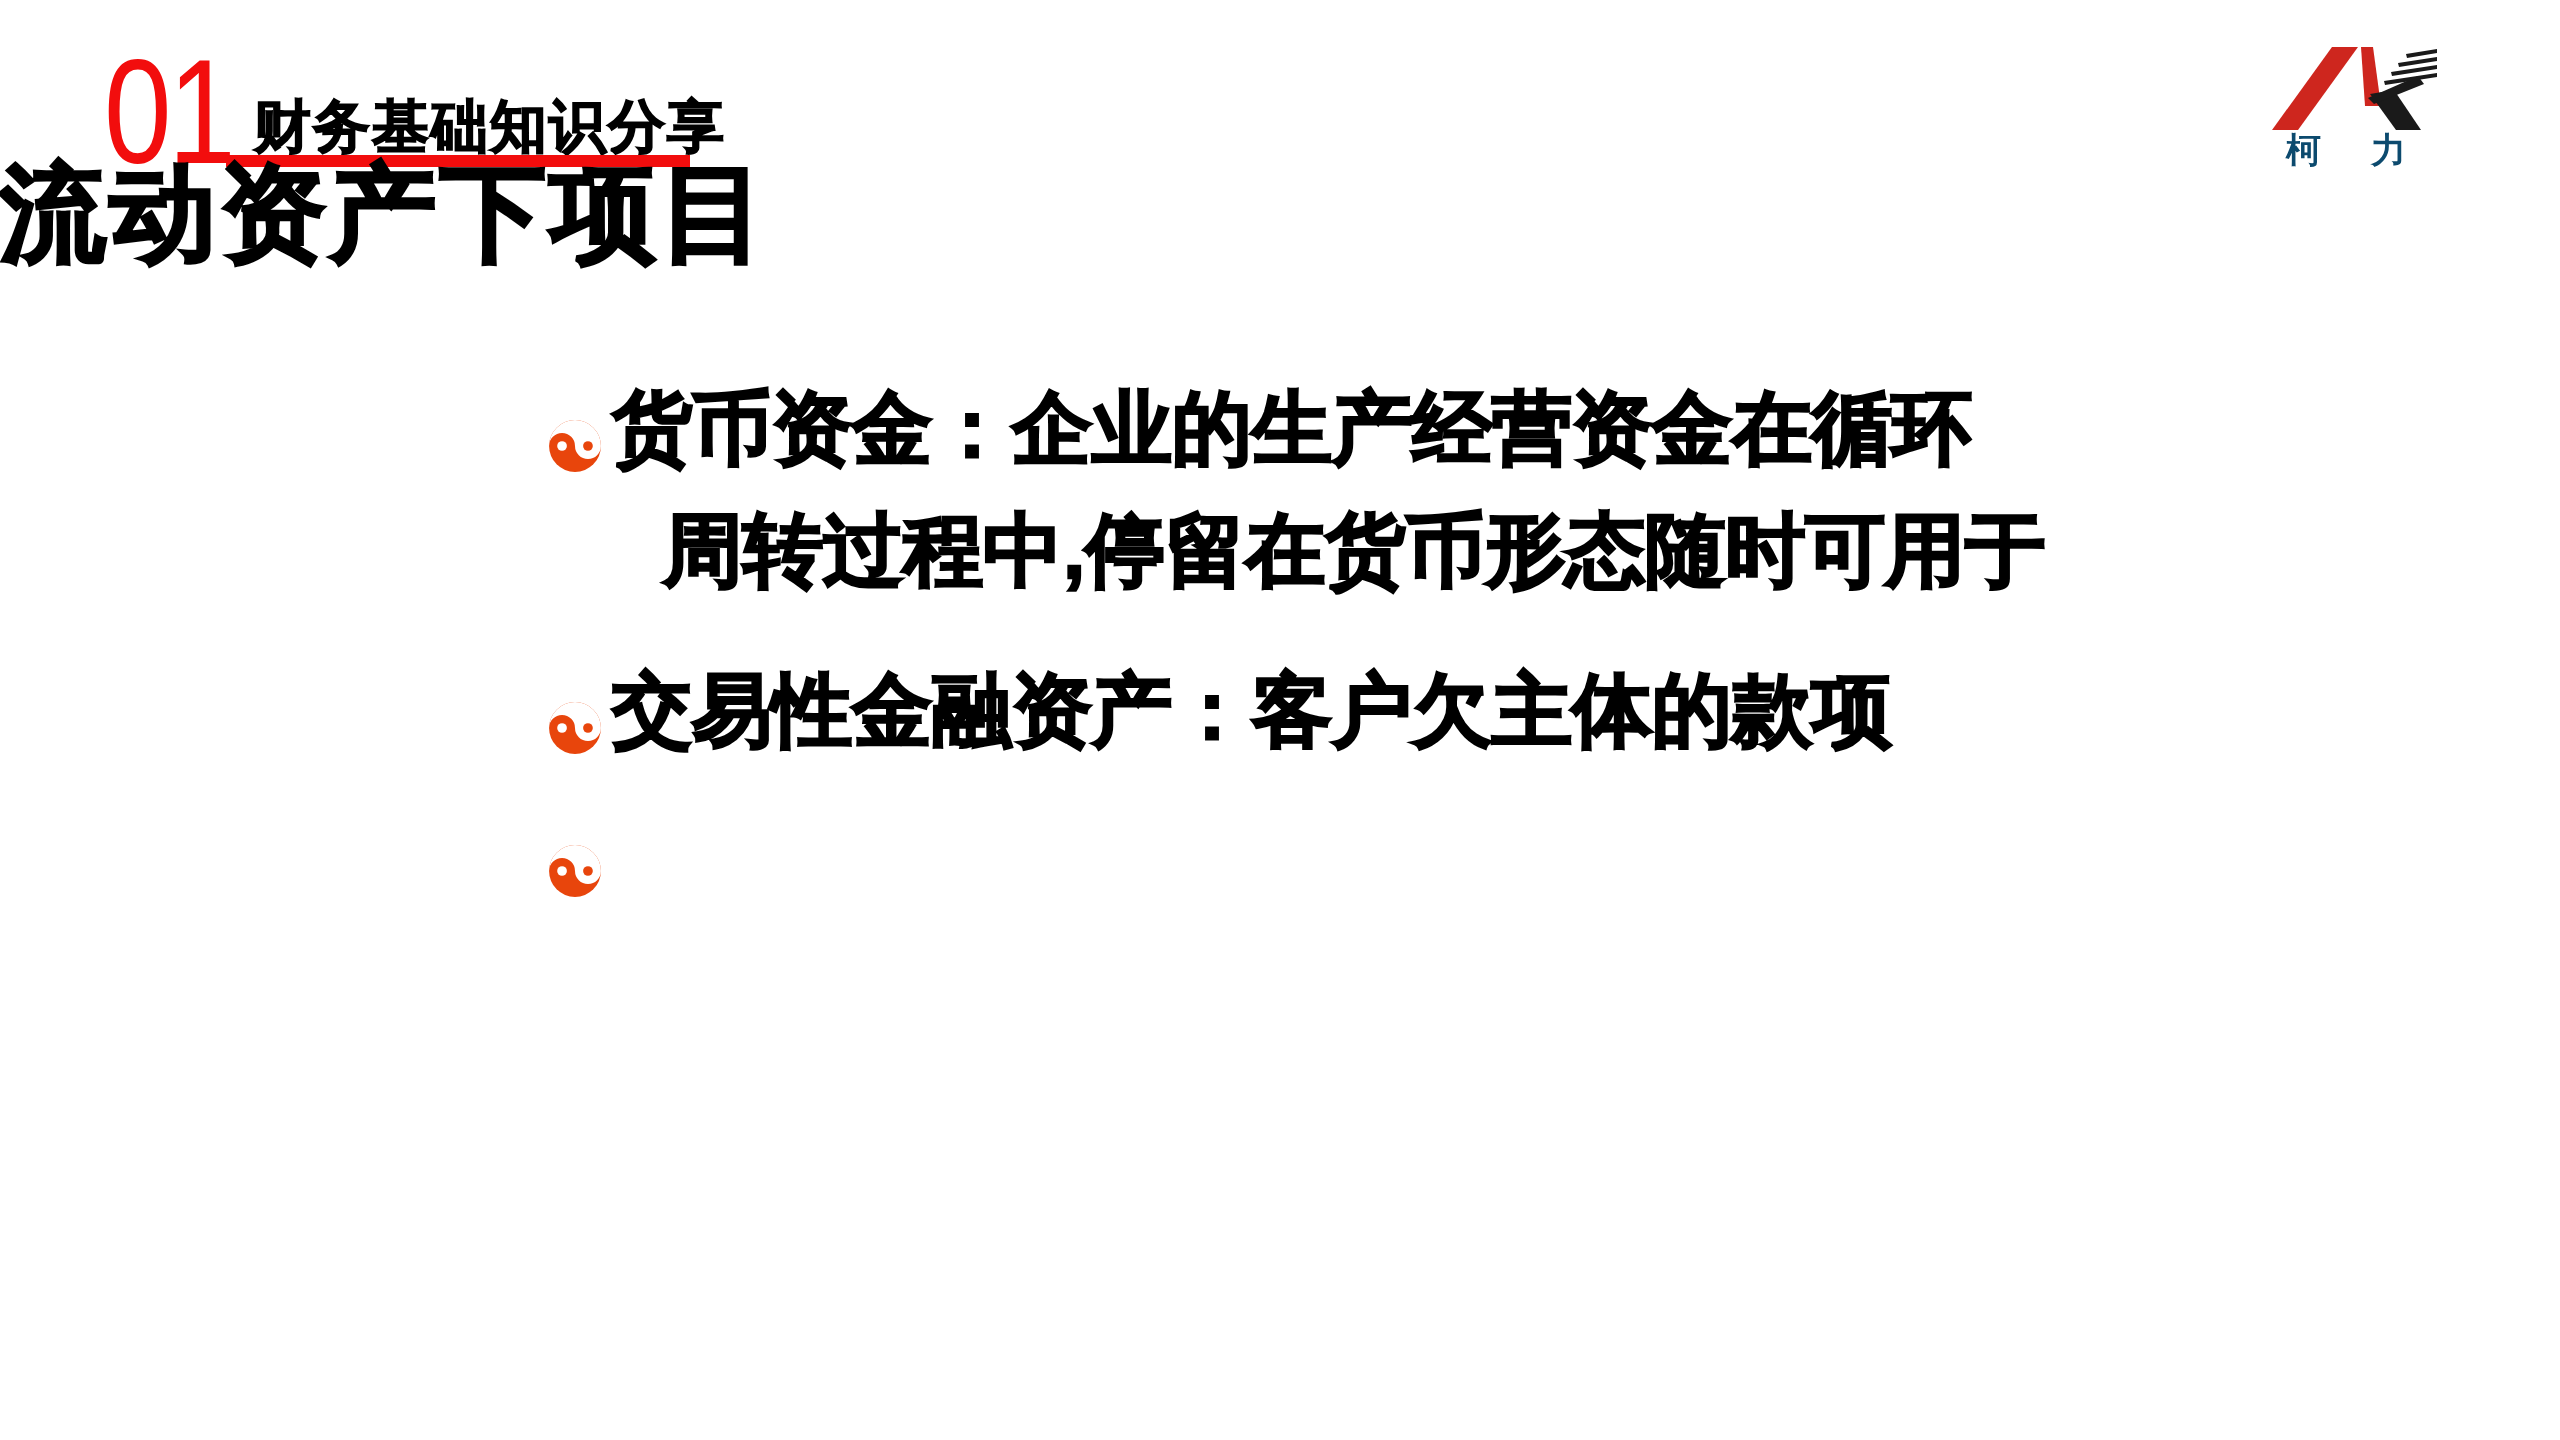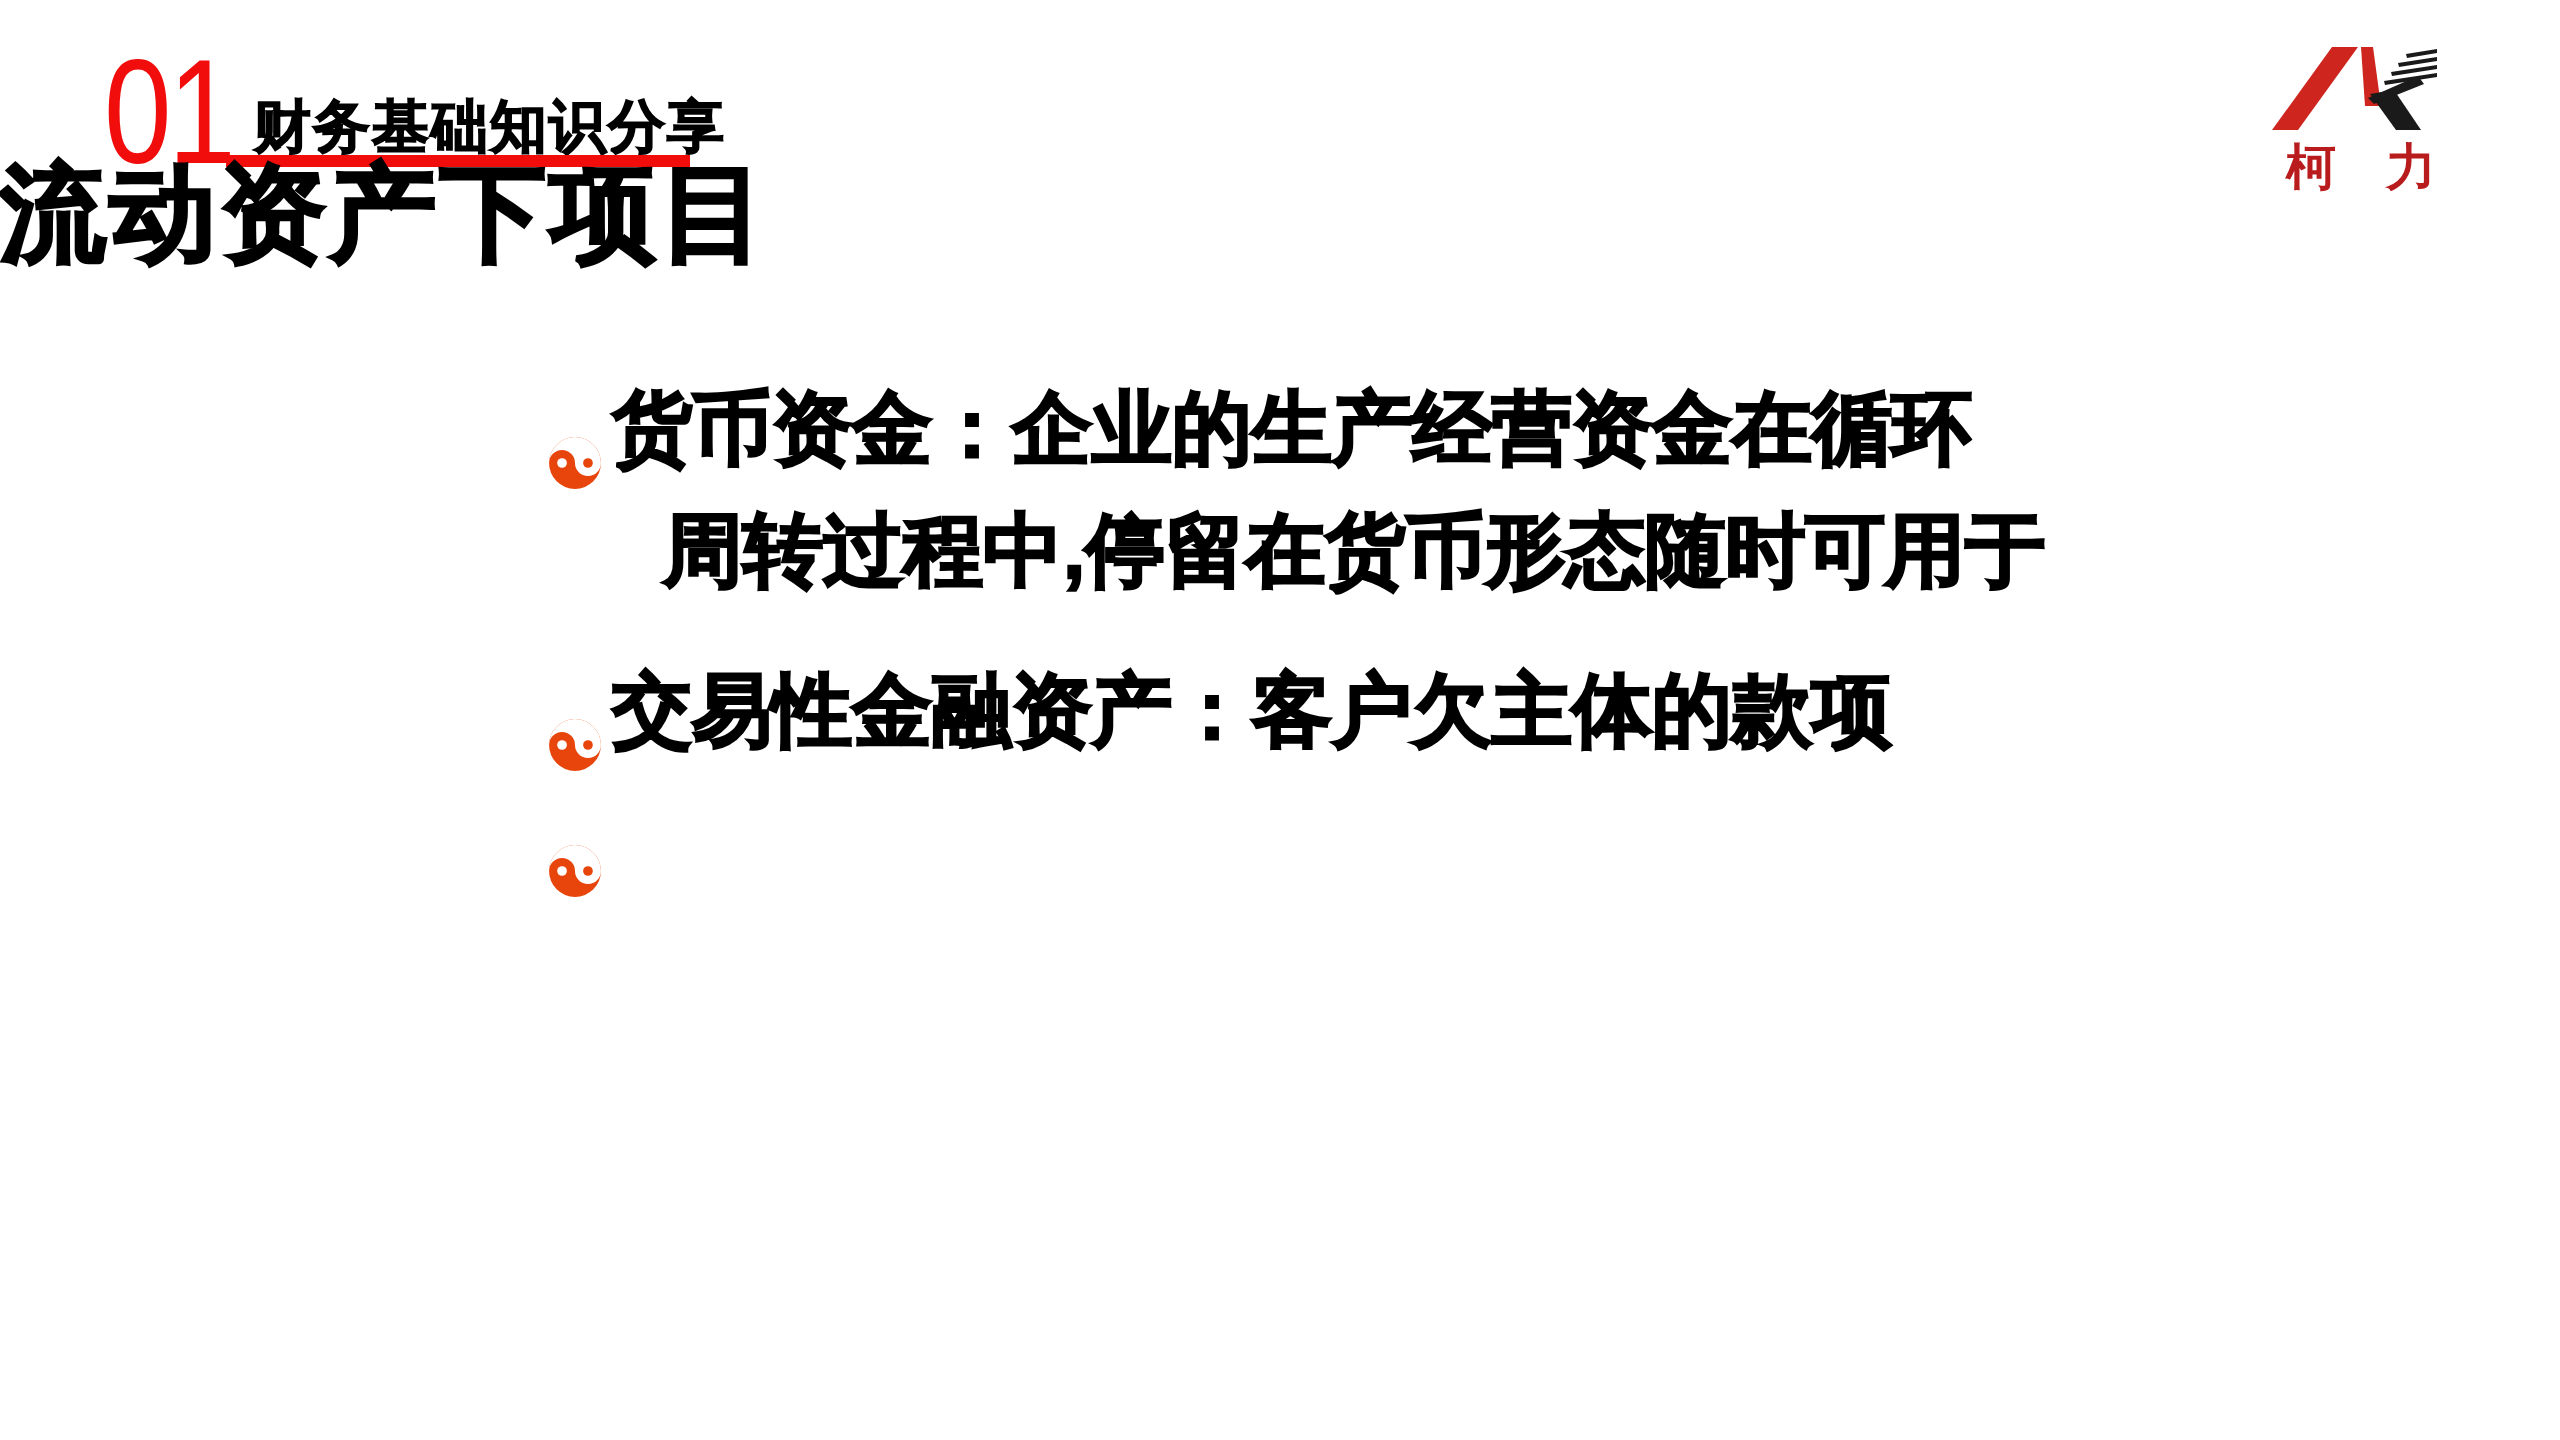--- a/index.html
+++ b/index.html
@@ -73,45 +73,45 @@
     width: 1600px;
   }
   .bullet { margin-bottom: 38px; }
   .bullet-line {
     font-size: 80px;
     line-height: 122px;
     font-weight: bold;
     -webkit-text-stroke: 2.5px #000;
     white-space: nowrap;
   }
-  .bullet-first { display: flex; align-items: flex-end; }
+  .bullet-first { display: flex; align-items: center; }
   .bullet-icon {
     flex: 0 0 auto;
     width: 54px;
     height: 54px;
     margin-top: 34px;
     margin-right: 10px;
   }
   .bullet-cont { margin-left: 115px; }
 
   
   .logo {
     position: absolute;
     left: 2268px;
     top: 44px;
     width: 172px;
   }
   .logo-mark { display: block; width: 172px; height: 88px; }
   .logo-text {
-    margin-top: 10px;
+    margin-top: 0;
     padding-left: 18px;
-    font-size: 50px;
+    font-size: 35px;
     line-height: 1;
     font-weight: bold;
-    color: #b91c1c;
+    color: #0c4a6e;
     letter-spacing: 50px;
     white-space: nowrap;
   }
 </style>
 </head>
 <body>
 
 <div class="header-number">01</div>
 <div class="header-title">财务基础知识分享</div>
 <div class="header-underline"></div>

